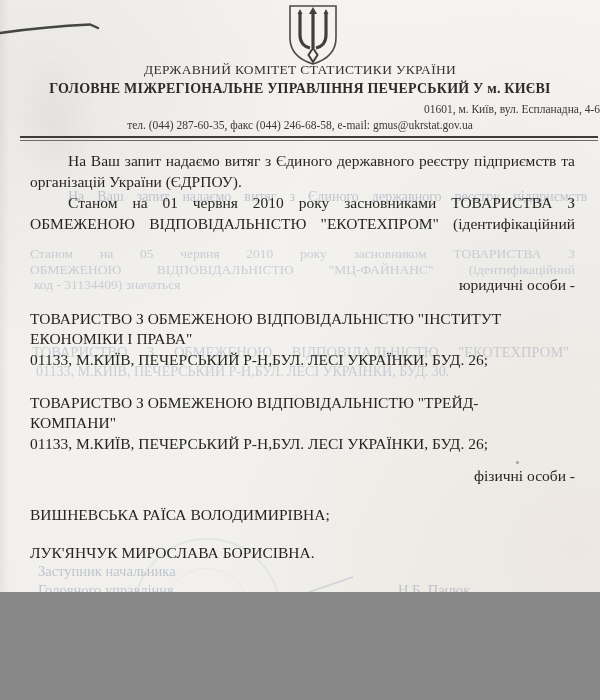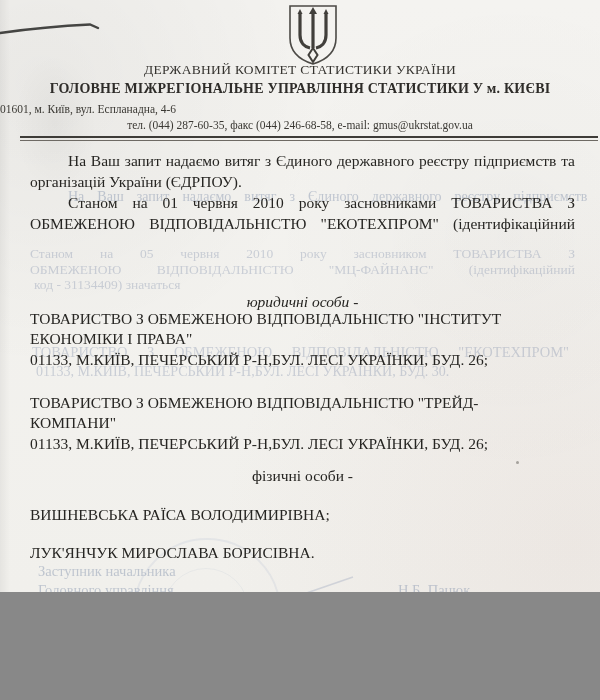--- a/index.html
+++ b/index.html
@@ -12,41 +12,41 @@
       radial-gradient(circle at 85% 40%, rgba(0,0,0,0.02), transparent 40%),
       linear-gradient(90deg, rgba(0,0,0,0.05), transparent 10px),
       linear-gradient(#f4f3f0,#f1f0ec);
   }
   .abs{position:absolute;}
   .nowrap{white-space:nowrap;}
   
   .emblem{left:284px;top:4px;width:58px;height:62px;}
   .org1{left:0;top:62px;width:600px;text-align:center;font-size:13.5px;color:#35332f;letter-spacing:.3px;}
   .org2{left:0;top:81px;width:600px;text-align:center;font-size:14px;font-weight:bold;color:#2e2c29;letter-spacing:.2px;}
-  .addr{left:0;top:103px;width:600px;text-align:left;font-size:11.5px;color:#3a3833;}
+  .addr{left:0;top:103px;width:600px;text-align:right;font-size:11.5px;color:#3a3833;}
   .cont{left:0;top:119px;width:600px;text-align:center;font-size:11.5px;color:#3a3833;}
   .rule1{left:20px;top:136px;width:578px;height:2px;background:#3e3c38;}
   .rule2{left:20px;top:140px;width:578px;height:1px;background:#6e6a64;}
   
   .bodyline{left:30px;width:545px;font-size:15.5px;color:#262522;}
   .spread{text-align:justify;text-align-last:justify;}
   .indent{padding-left:38px;width:507px;}
   .t-p1l1{top:152px;}
   .t-p1l2{top:173px;font-family:Liberation Serif, serif;}
   .t-p2l1{top:194px;}
   .t-p2l2{top:215px;}
   .t-p2l3{top:236px;}
-  .t-sec1{top:293px;text-align:center;font-style:italic;}
+  .t-sec1{top:276px;text-align:right;}
   .t-e1a{top:310px;}
   .t-e1b{top:330px;}
   .t-e1ad{top:351px;}
   .t-e2a{top:394px;}
   .t-e2b{top:414px;}
   .t-e2ad{top:435px;}
-  .t-sec2{top:467px;text-align:center;}
+  .t-sec2{top:467px;text-align:right;}
   .t-per1{top:506px;}
   .t-per2{top:544px;}
   
   .ghost{color:rgba(122,138,168,0.42);filter:blur(.35px);}
   .gcaps{color:rgba(122,138,168,0.34);}
   .g-1{left:30px;width:545px;top:189px;font-size:14px;}
   .g-2{left:30px;width:545px;top:246px;font-size:13.5px;}
   .g-3{left:30px;width:545px;top:262px;font-size:13.5px;}
   .g-4{left:34px;top:277px;font-size:13.5px;}
   .g-5{left:32px;width:537px;top:344px;font-size:14.5px;}
@@ -86,21 +86,21 @@
     <path d="M5,2 H51 V34 C51,48 41,56 28,60 C15,56 5,48 5,34 Z" fill="none" stroke="#4c4a46" stroke-width="1.6"></path>
     <path d="M28,7 V44" stroke="#413f3b" stroke-width="3.2" fill="none"></path>
     <path d="M28,3 L24,10 H32 Z" fill="#413f3b"></path>
     <path d="M15,9 V31 C15,39 20,43 25,44" stroke="#413f3b" stroke-width="3.2" fill="none"></path>
     <path d="M15,5 L12.5,10 H17.5 Z" fill="#413f3b"></path>
     <path d="M41,9 V31 C41,39 36,43 31,44" stroke="#413f3b" stroke-width="3.2" fill="none"></path>
     <path d="M41,5 L38.5,10 H43.5 Z" fill="#413f3b"></path>
     <path d="M28,44 L23.5,51 L28,58 L32.5,51 Z" fill="none" stroke="#413f3b" stroke-width="2"></path>
   </svg>
   <div class="abs org1 nowrap">ДЕРЖАВНИЙ КОМІТЕТ СТАТИСТИКИ УКРАЇНИ</div>
-  <div class="abs org2 nowrap">ГОЛОВНЕ МІЖРЕГІОНАЛЬНЕ УПРАВЛІННЯ СТАТИСТИКИ У м. КИЄВІ</div>
+  <div class="abs org2 nowrap">ГОЛОВНЕ МІЖРЕГІОНАЛЬНЕ УПРАВЛІННЯ ПЕЧЕРСЬКИЙ У м. КИЄВІ</div>
   <div class="abs addr nowrap">01601, м. Київ, вул. Еспланадна, 4-6</div>
   <div class="abs cont nowrap">тел. (044) 287-60-35, факс (044) 246-68-58, e-mail: gmus@ukrstat.gov.ua</div>
   <div class="abs rule1"></div>
   <div class="abs rule2"></div>
 
   <div class="abs ghost g-1 spread indent nowrap" style="white-space:normal">На Ваш запит надаємо витяг з Єдиного державного реєстру підприємств та</div>
   <div class="abs ghost gcaps g-2 spread">Станом на 05 червня 2010 року засновником ТОВАРИСТВА З</div>
   <div class="abs ghost gcaps g-3 spread">ОБМЕЖЕНОЮ ВІДПОВІДАЛЬНІСТЮ "МЦ-ФАЙНАНС" (ідентифікаційний</div>
   <div class="abs ghost gcaps g-4 nowrap">код - 31134409) значаться</div>
   <div class="abs ghost gcaps g-5 spread">ТОВАРИСТВО З ОБМЕЖЕНОЮ ВІДПОВІДАЛЬНІСТЮ "ЕКОТЕХПРОМ"</div>

